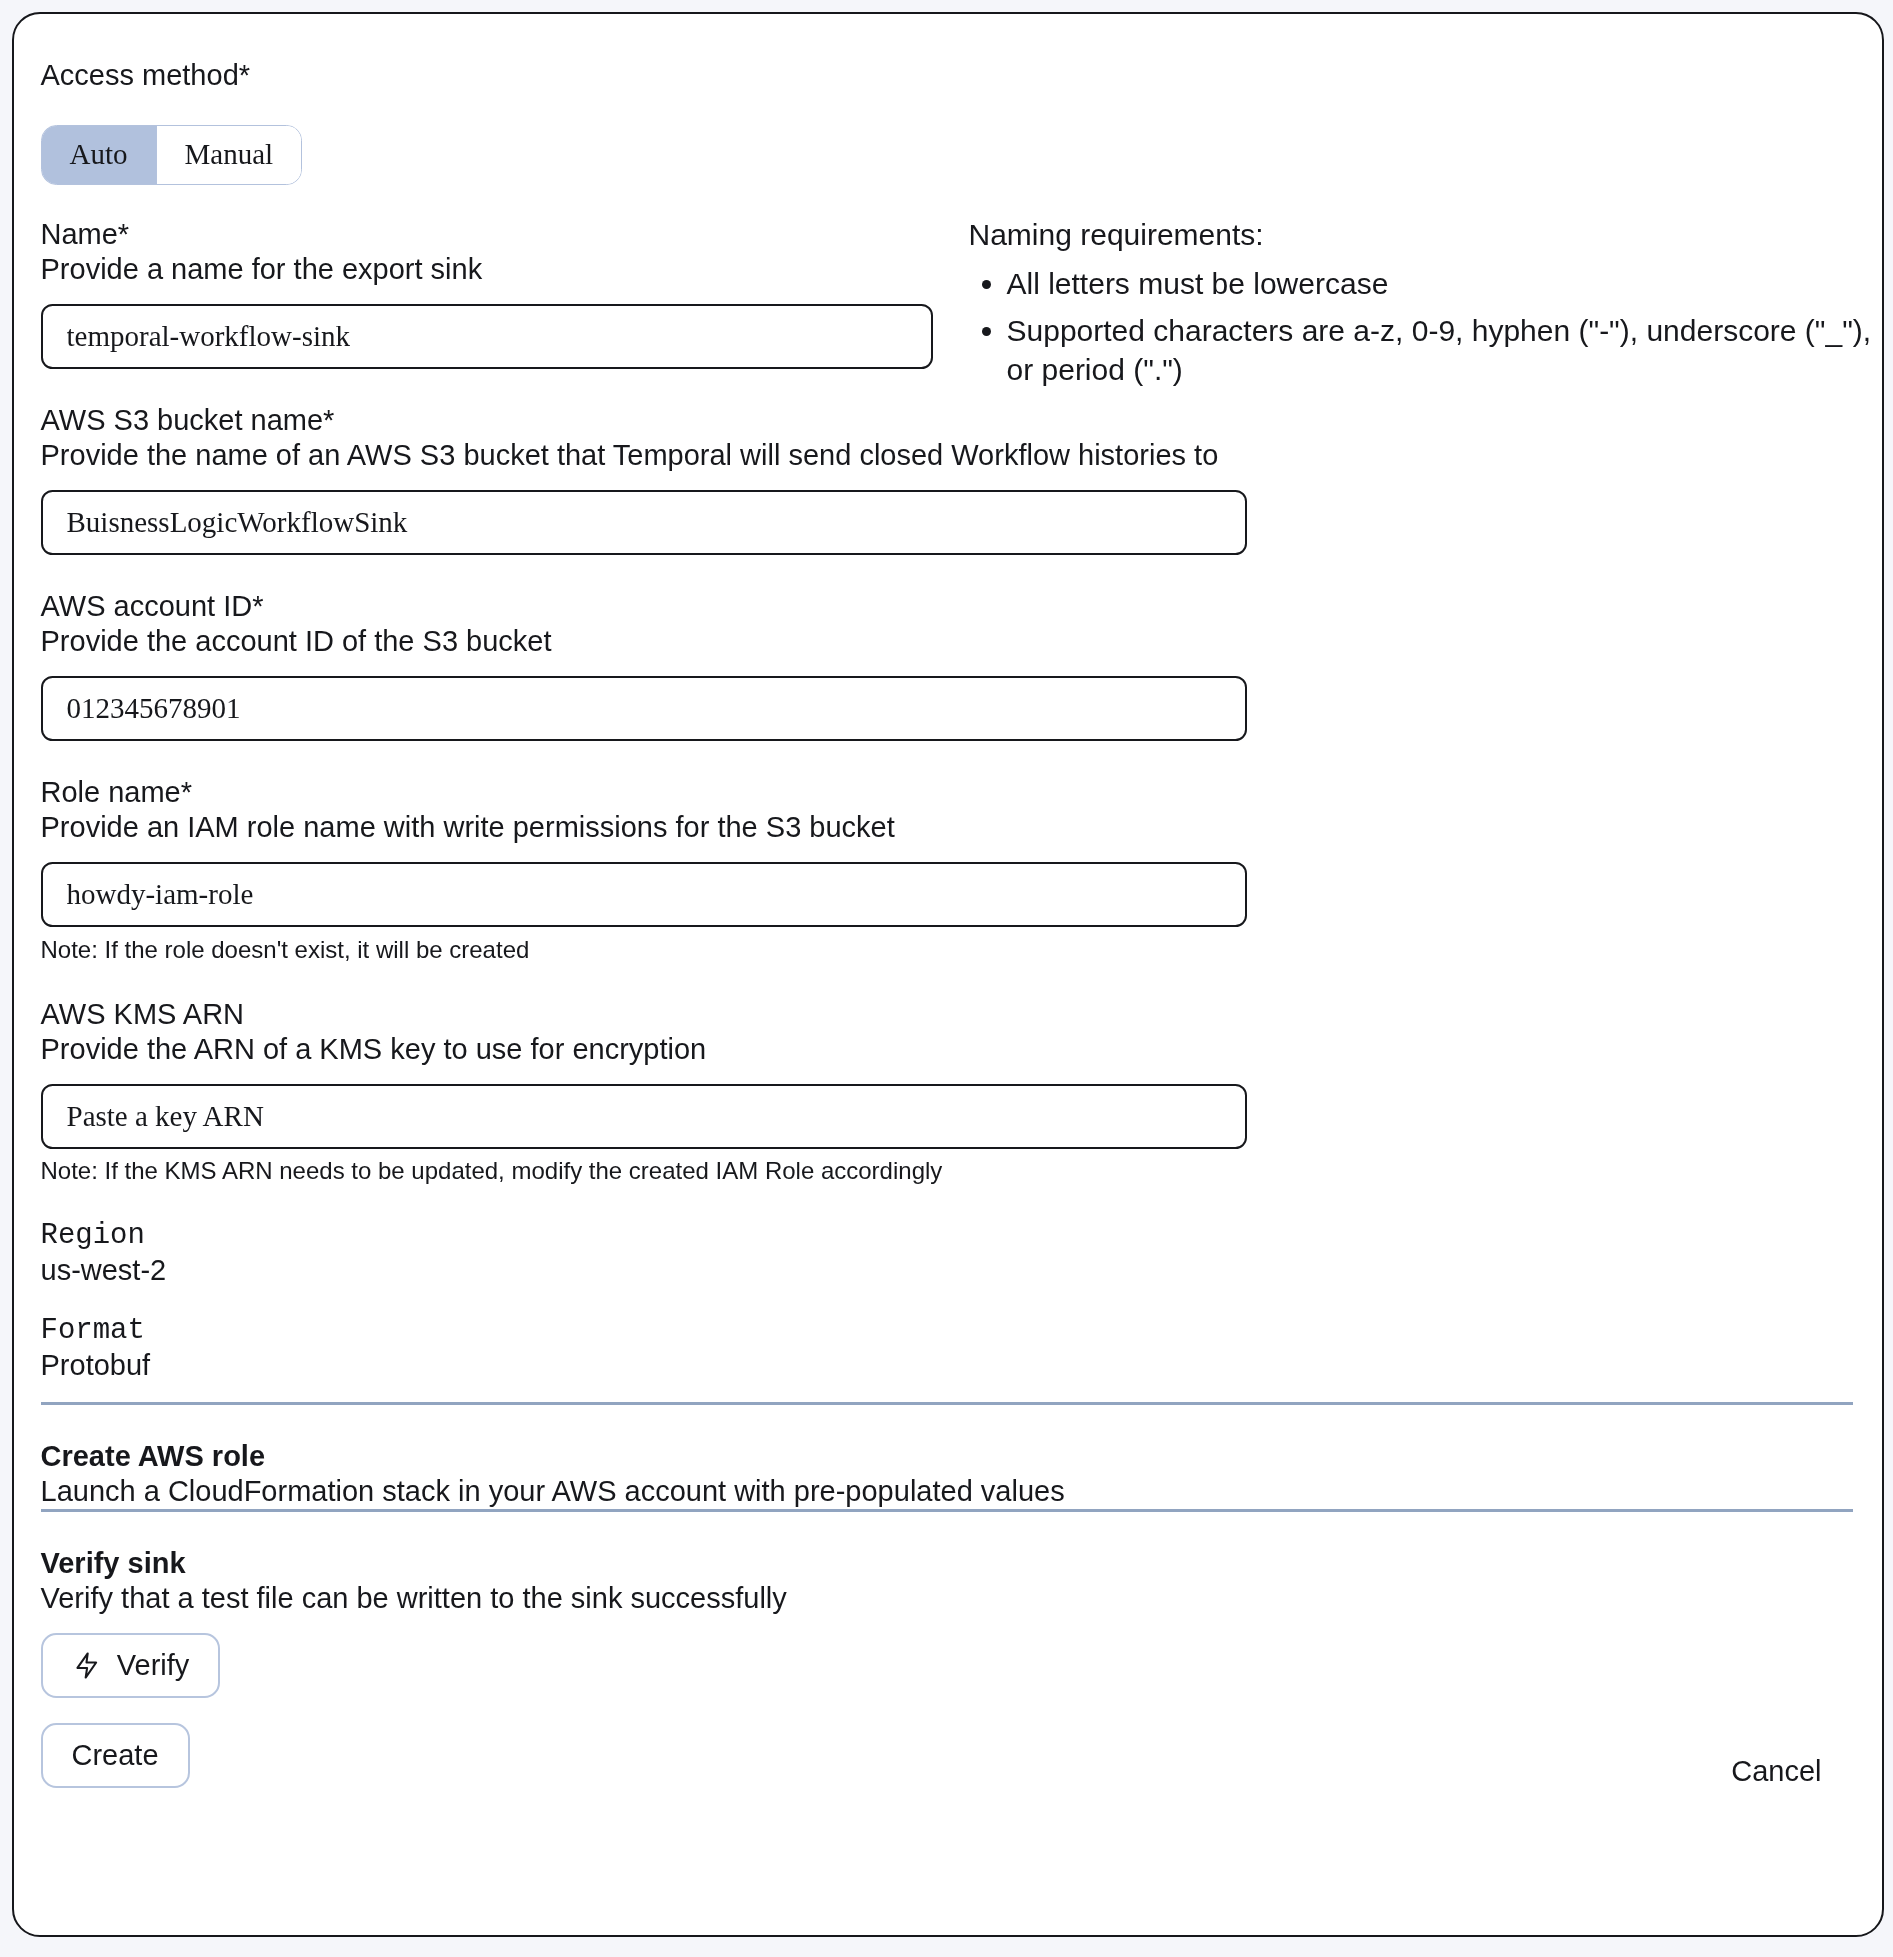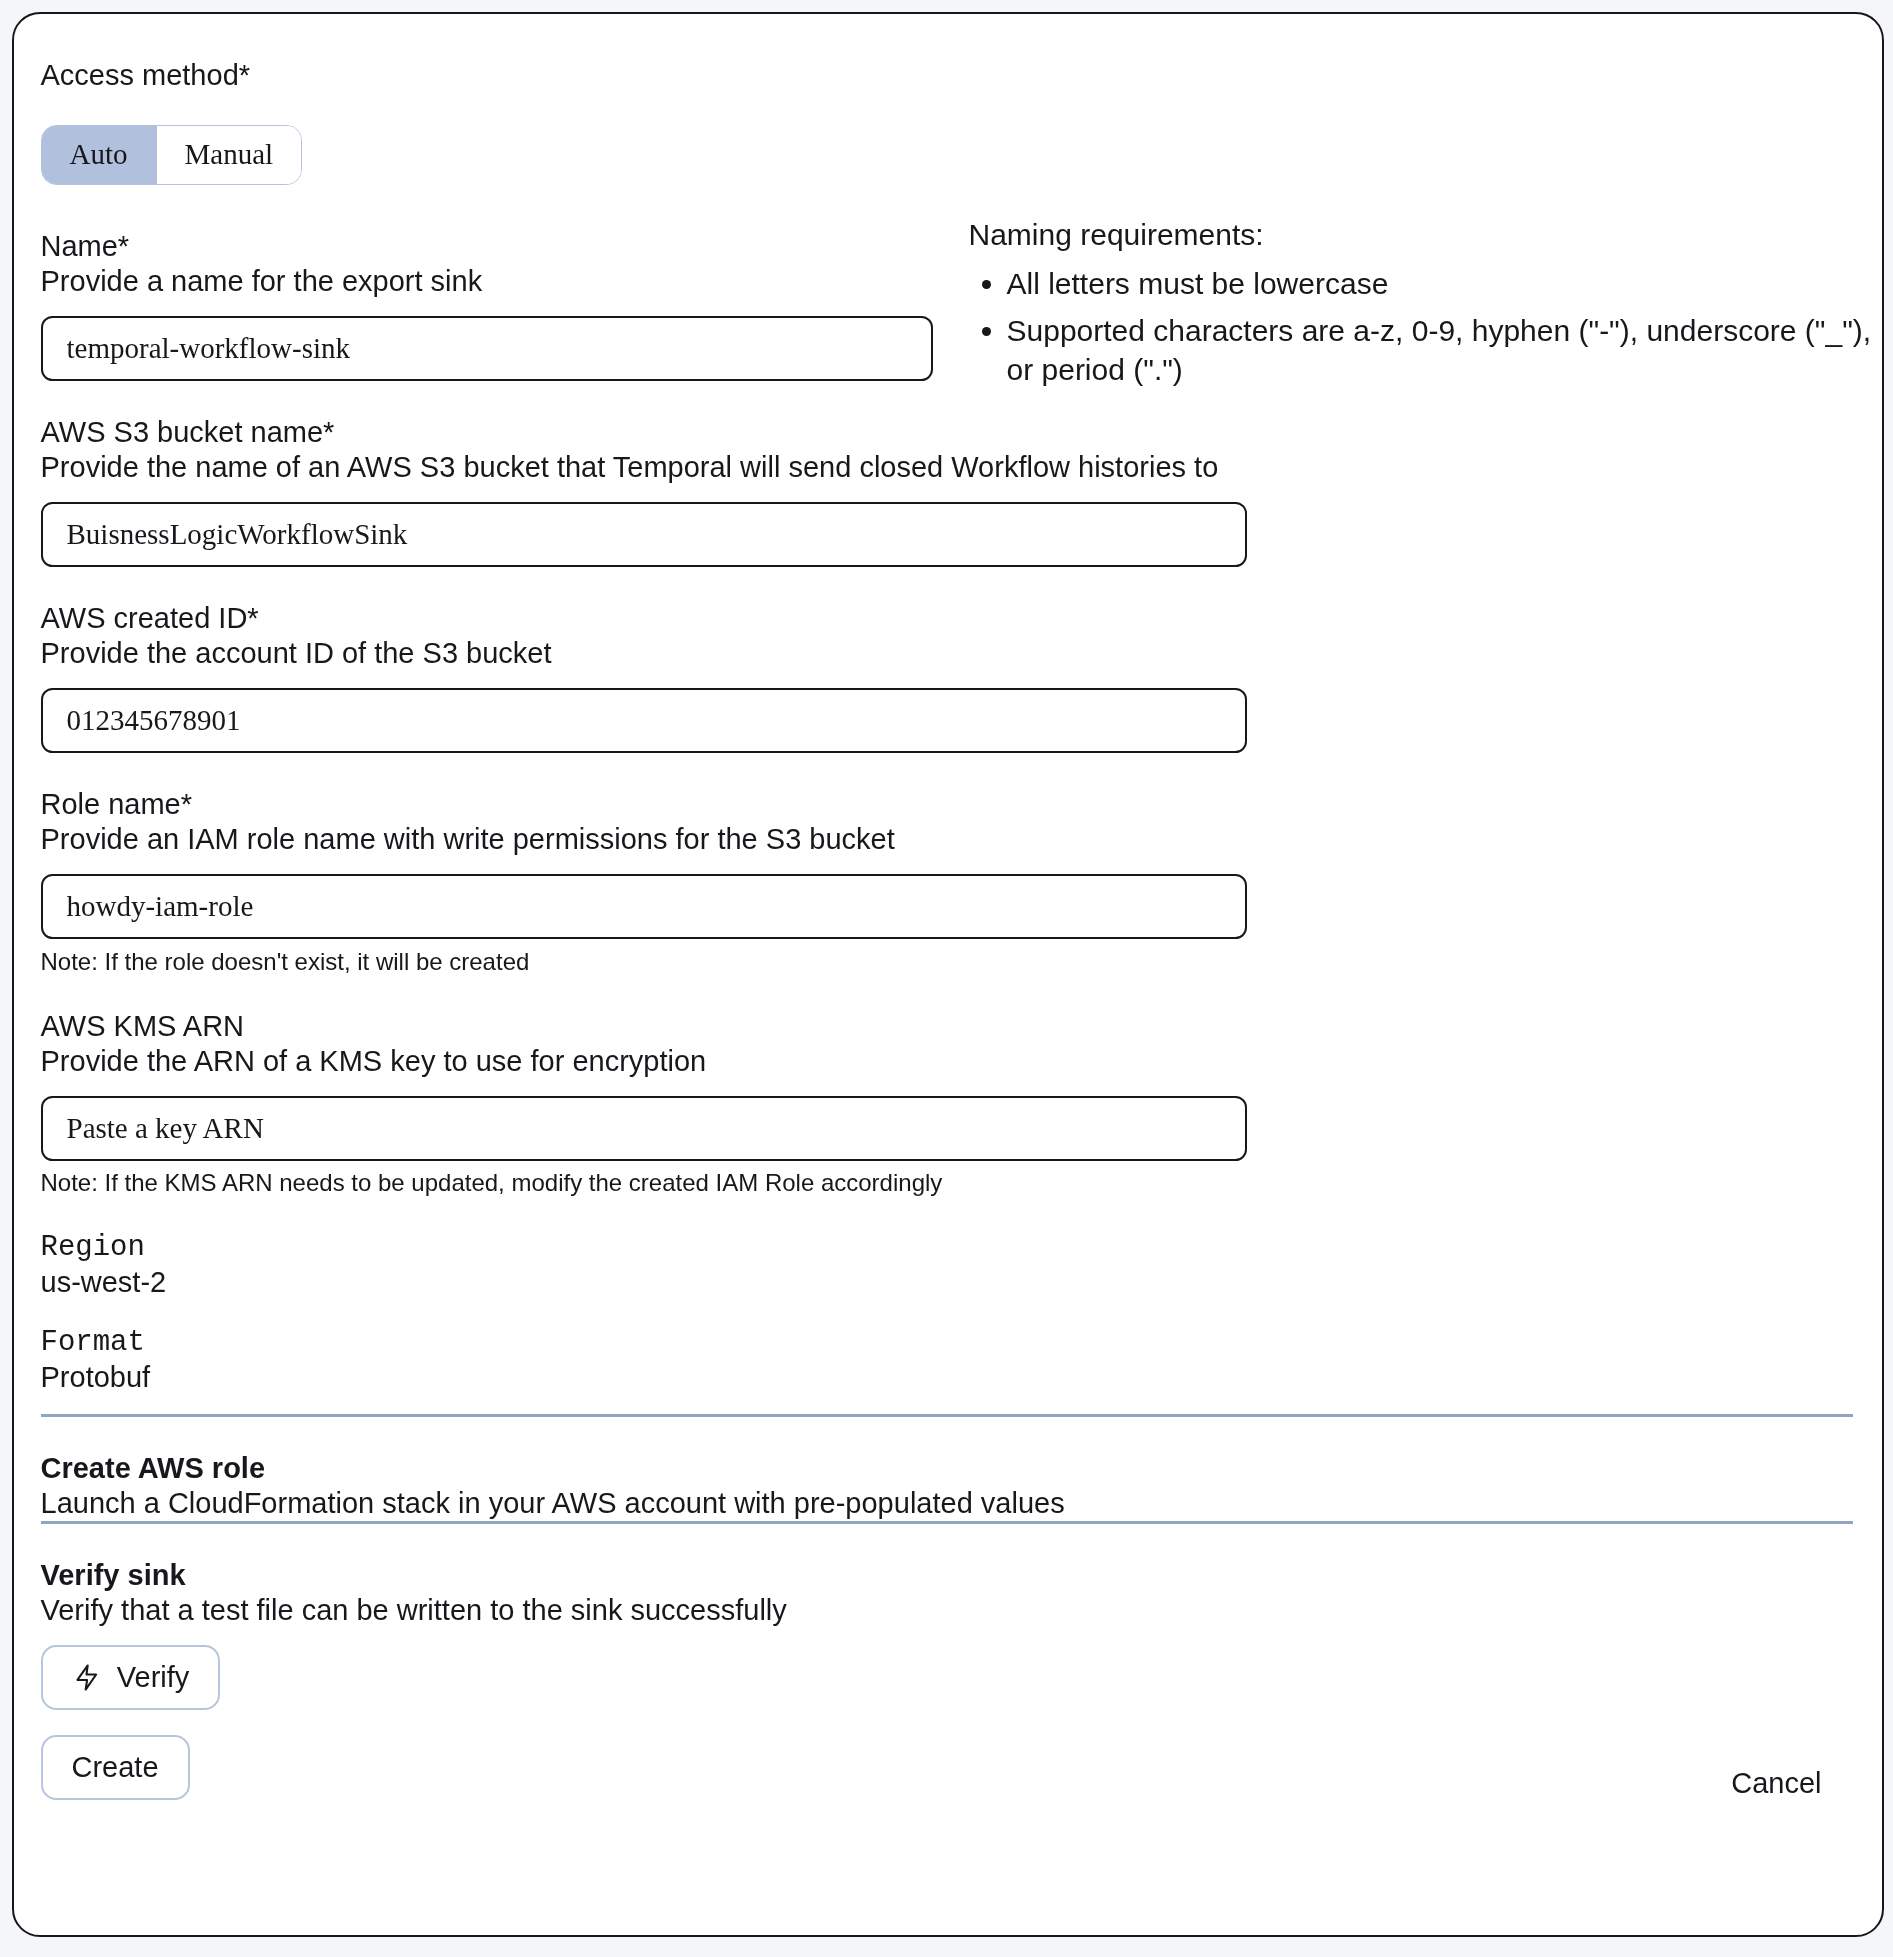--- a/index.html
+++ b/index.html
@@ -51,21 +51,21 @@
     font-size:29px;
     font-family:Liberation Serif, serif;
     color:#17181c;
     background:#fff;
     margin-top:17px;
     outline:none;
   }
   .tinput.narrow{width:892px;}
   .tinput::placeholder{color:#17181c;opacity:1;}
   .note{font-size:24px;line-height:26px;margin-top:9.6px;}
-  .fieldgap{margin-bottom:34px;margin-top:12px;}
+  .fieldgap{margin-bottom:34px;}
   
   .naming{
     position:absolute;left:955px;top:203px;width:903px;
   }
   .naming .title{font-size:30px;line-height:36px;}
   .naming ul{margin:11.5px 0 0 0;padding-left:38px;}
   .naming li{font-size:30px;line-height:39px;margin-bottom:7.6px;}
   
   .static .label{line-height:35px;font-family:Liberation Mono, monospace;}
   .static .value{font-size:29px;line-height:35px;}
@@ -121,21 +121,21 @@
     <input class="tinput narrow" type="text" value="temporal-workflow-sink" style="">
   </div>
 
   <div class="section fieldgap">
     <div class="label">AWS S3 bucket name*</div>
     <div class="desc">Provide the name of an AWS S3 bucket that Temporal will send closed Workflow histories to</div>
     <input class="tinput" type="text" value="BuisnessLogicWorkflowSink" style="">
   </div>
 
   <div class="section fieldgap">
-    <div class="label">AWS created ID*</div>
+    <div class="label">AWS account ID*</div>
     <div class="desc">Provide the account ID of the S3 bucket</div>
     <input class="tinput" type="text" value="012345678901" style="">
   </div>
 
   <div class="section fieldgap">
     <div class="label">Role name*</div>
     <div class="desc">Provide an IAM role name with write permissions for the S3 bucket</div>
     <input class="tinput" type="text" value="howdy-iam-role" style="">
     <div class="note">Note: If the role doesn't exist, it will be created</div>
   </div>

